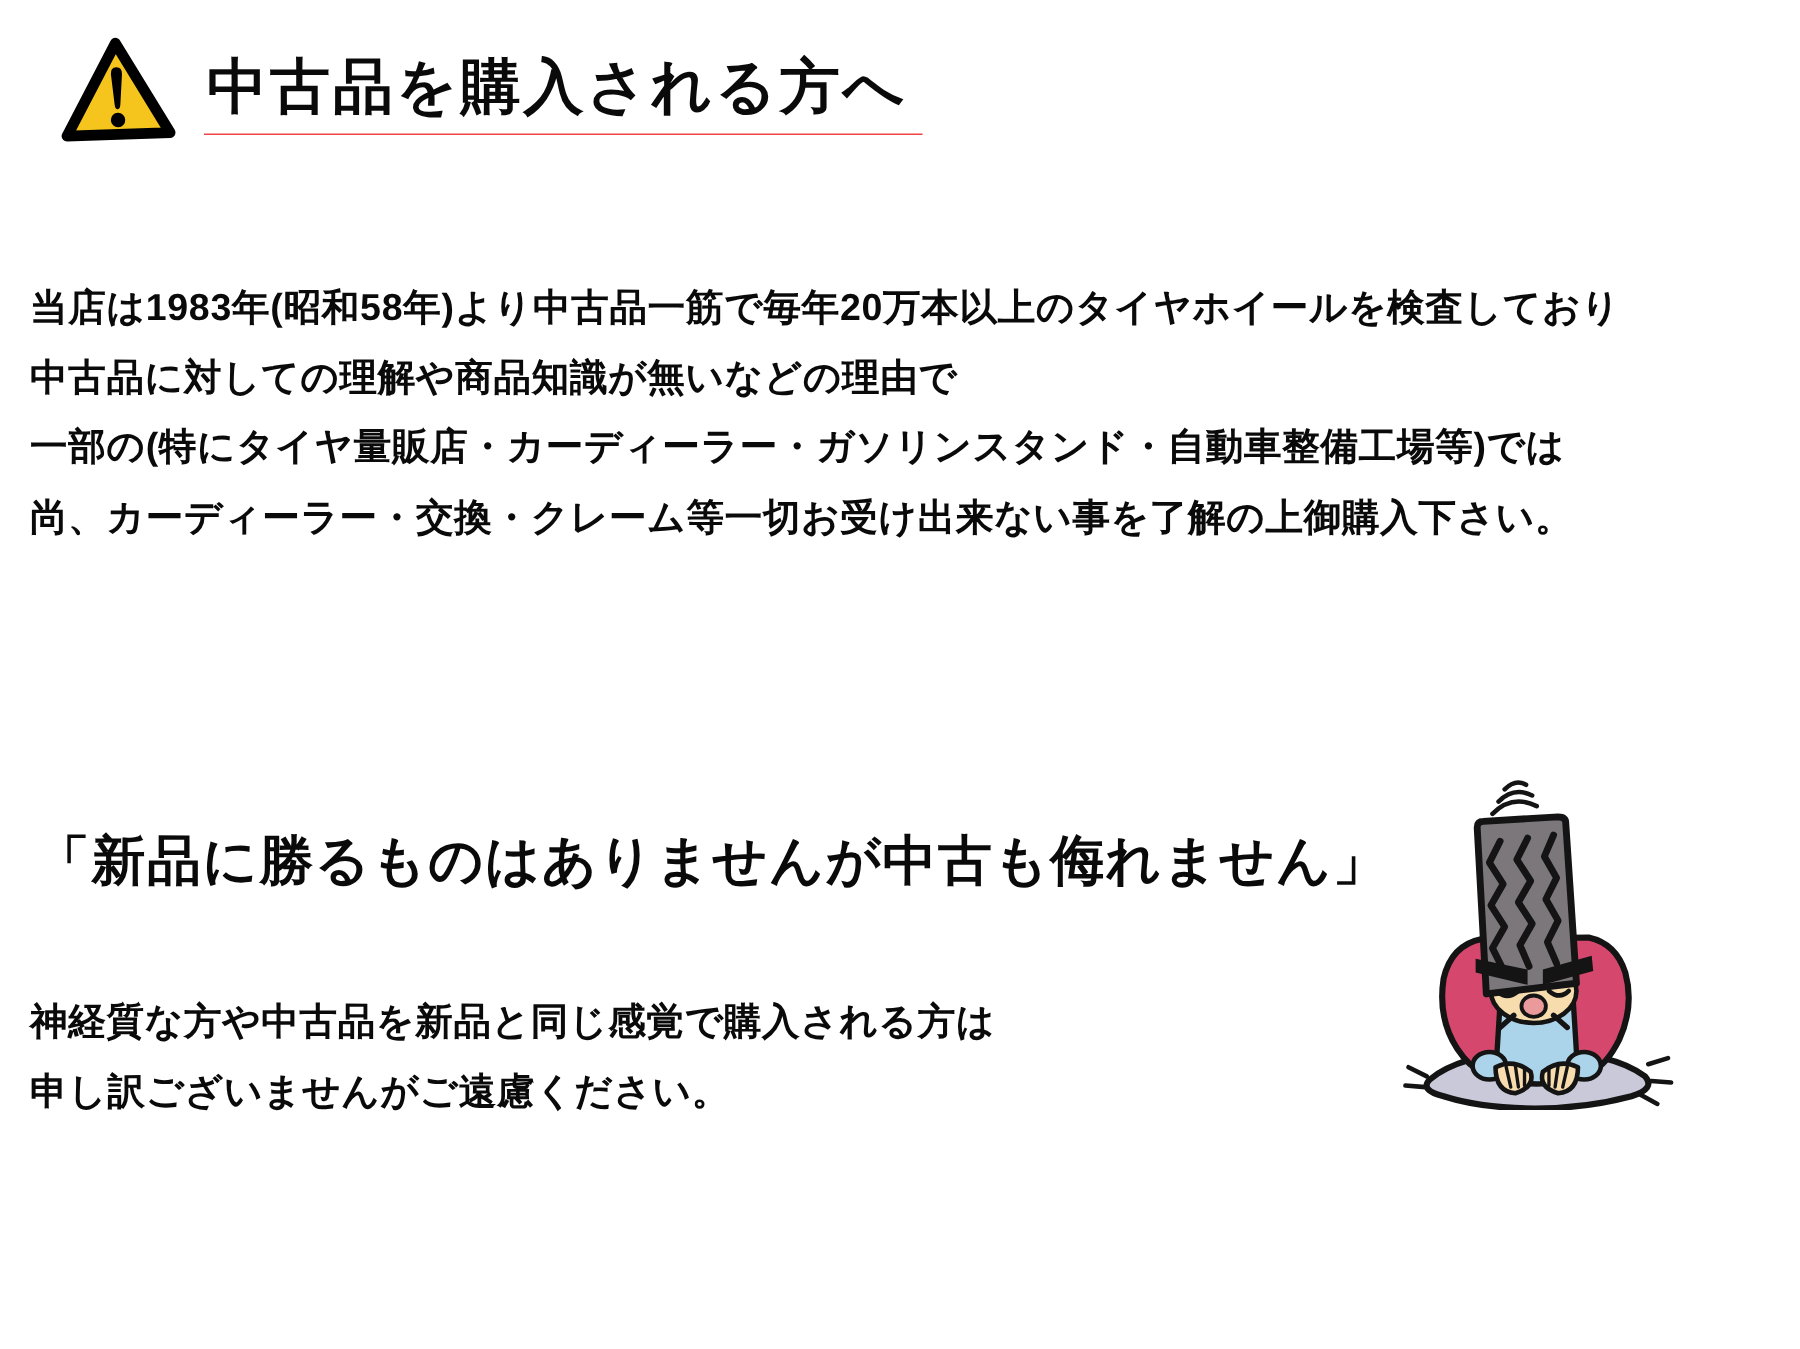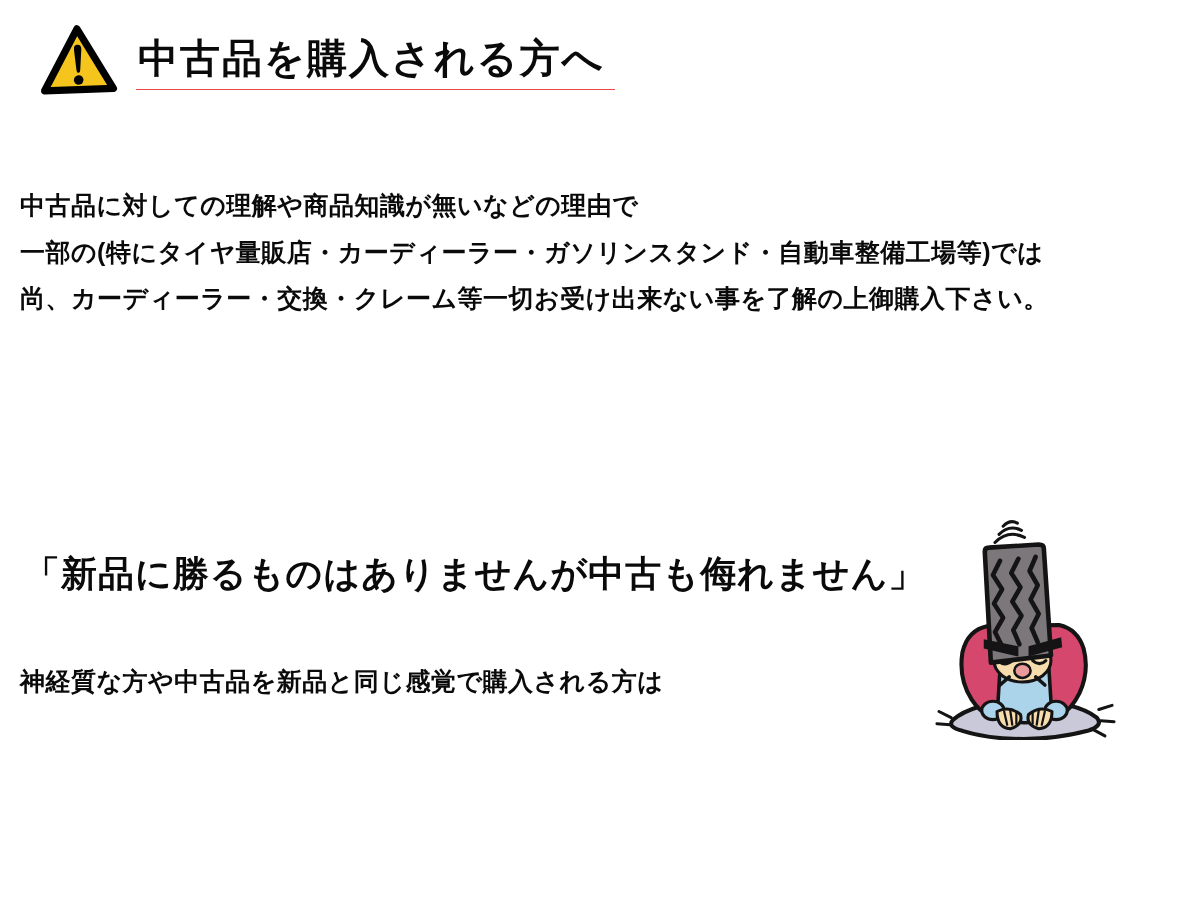--- a/index.html
+++ b/index.html
@@ -96,29 +96,31 @@
   <header class="header">
     <svg class="warn-icon" viewBox="0 0 100 92" aria-hidden="true">
       <path d="M50 7 L93 83 L7 83 Z" stroke="#000" stroke-width="9" stroke-linejoin="round" fill="#f5c51d"></path>
       <path d="M50 27 q5 0 4.6 6 l-2.2 25 q-0.3 4 -2.4 4 q-2.1 0 -2.4 -4 l-2.2 -25 q-0.4 -6 4.6 -6 Z" fill="#000"></path>
       <circle cx="50" cy="71" r="6" fill="#000"></circle>
     </svg>
     <h1 class="title">中古品を購入される方へ</h1>
   </header>
 
   <section class="body-text">
+    <p>当店は1983年(昭和58年)より中古品一筋で毎年20万本以上のタイヤホイールを検査しており</p>
     <p>中古品に対しての理解や商品知識が無いなどの理由で</p>
     <p>一部の(特にタイヤ量販店・カーディーラー・ガソリンスタンド・自動車整備工場等)では</p>
     <p>尚、カーディーラー・交換・クレーム等一切お受け出来ない事を了解の上御購入下さい。</p>
   </section>
 
   <div class="quote">「新品に勝るものはありませんが中古も侮れません」</div>
 
   <section class="closing">
     <p>神経質な方や中古品を新品と同じ感覚で購入される方は</p>
+    <p>申し訳ございませんがご遠慮ください。</p>
   </section>
 
   <svg class="mascot" viewBox="0 0 177 222" aria-hidden="true">
 
     <g fill="none" stroke="#141414" stroke-width="3" stroke-linecap="round">
       <path d="M67 12 Q74 5 81 9"></path>
       <path d="M63 20 Q73 10 85 16"></path>
       <path d="M59 28 Q72 15 88 23"></path>
     </g>
 

